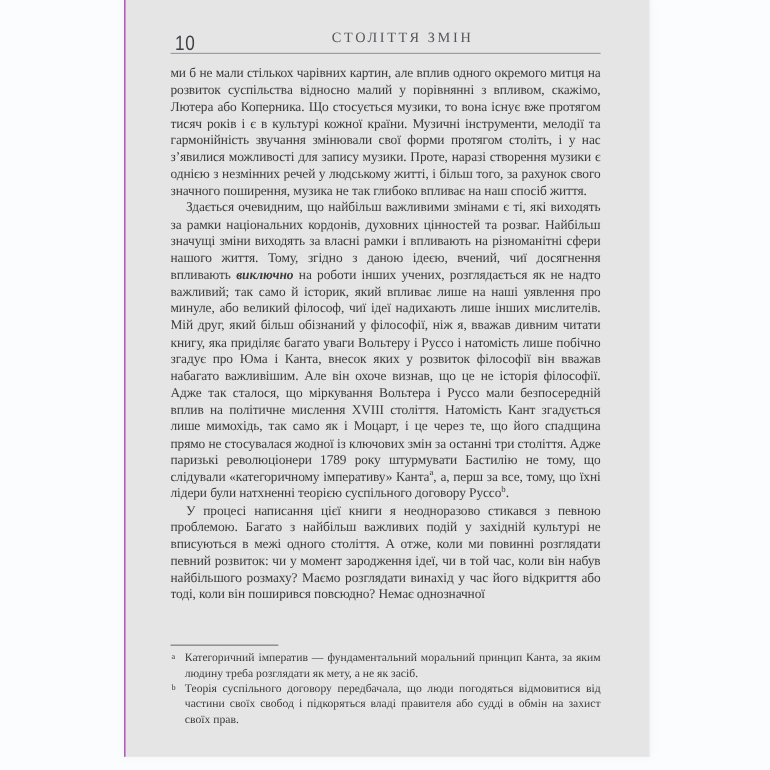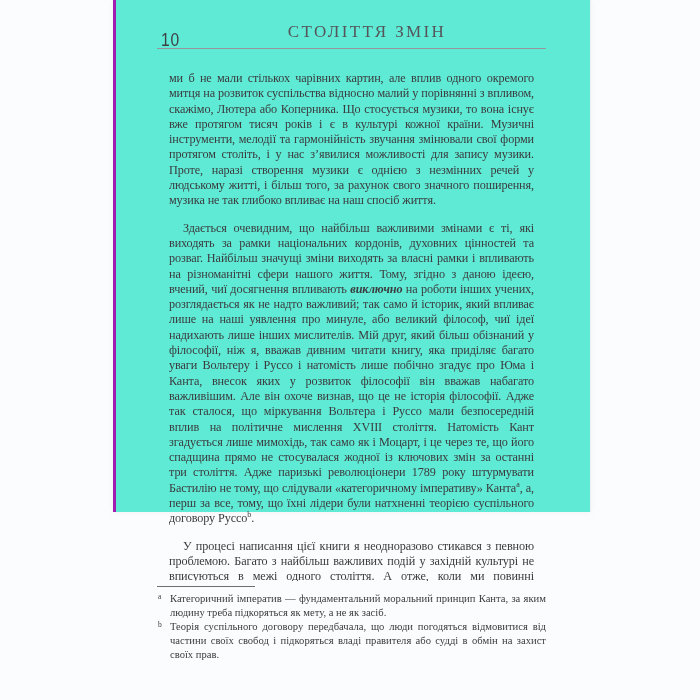--- a/index.html
+++ b/index.html
@@ -15,24 +15,24 @@
     position: relative;
     width: 700px;
     height: 700px;
     background: #fbfcfd;
   }
   .page {
     position: absolute;
     left: 113px;
     top: 0;
     width: 478px;
-    height: 512px;
+    height: 688px;
     box-sizing: border-box;
-    background: #5eead4;
-    border-left: 3px solid #a21caf;
+    background: #e5e5e5;
+    border-left: 1px solid #a21caf;
     border-right: 1px solid #edeff3;
     padding: 0 44px 0 41px;
     box-shadow: 0 0 6px rgba(180,188,200,0.15);
   }
   .page-header {
     position: relative;
     height: 48px;
     border-bottom: 1px solid #94969b;
   }
   .pagenum {
@@ -46,37 +46,37 @@
     letter-spacing: 1px;
     transform: scaleX(0.82);
     transform-origin: left bottom;
   }
   .runhead {
     position: absolute;
     left: 50%;
     transform: translateX(-50%);
     bottom: 6px;
     font-family: "Liberation Serif", serif;
-    font-size: 17px;
+    font-size: 13px;
     letter-spacing: 2.4px;
     color: #55565b;
     white-space: nowrap;
     padding-left: 31px;
   }
   .body-text {
     margin-top: 10px;
     height: 522px;
     overflow: hidden;
     font-size: 12.2px;
     line-height: 15.3px;
     letter-spacing: -0.1px;
     color: #3b3b3e;
     text-align: justify;
   }
-  .para { margin: 12px; }
+  .para { margin: 0; }
   .para.indent { text-indent: 14px; }
   em { font-style: italic; font-weight: bold; }
   sup.fnref {
     font-size: 8px;
     line-height: 0;
     vertical-align: super;
     letter-spacing: 0;
   }
   .footnotes {
     position: absolute;
@@ -121,21 +121,21 @@
     <main class="body-text">
       <p class="para">ми б не мали стількох чарівних картин, але вплив одного окремого митця на розвиток суспільства відносно малий у порівнянні з впливом, скажімо, Лютера або Коперника. Що стосується музики, то вона існує вже протягом тисяч років і є в культурі кожної країни. Музичні інструменти, мелодії та гармонійність звучання змінювали свої форми протягом століть, і у нас з’явилися можливості для запису музики. Проте, наразі створення музики є однією з незмінних речей у людському житті, і більш того, за рахунок свого значного поширення, музика не так глибоко впливає на наш спосіб життя.</p>
       <p class="para indent"><span>Здається очевидним, що найбільш важливими змінами є ті, які виходять за рамки національних кордонів, духовних цінностей та розваг. Найбільш значущі зміни виходять за власні рамки і впливають на різноманітні сфери нашого життя. Тому, згідно з даною ідеєю, вчений, чиї досягнення впливають </span><em>виключно</em><span> на роботи інших учених, розглядається як не надто важливий; так само й історик, який впливає лише на наші уявлення про минуле, або великий філософ, чиї ідеї надихають лише інших мислителів. Мій друг, який більш обізнаний у філософії, ніж я, вважав дивним читати книгу, яка приділяє багато уваги Вольтеру і Руссо і натомість лише побічно згадує про Юма і Канта, внесок яких у розвиток філософії він вважав набагато важливішим. Але він охоче визнав, що це не історія філософії. Адже так сталося, що міркування Вольтера і Руссо мали безпосередній вплив на політичне мислення XVIII століття. Натомість Кант згадується лише мимохідь, так само як і Моцарт, і це через те, що його спадщина прямо не стосувалася жодної із ключових змін за останні три століття. Адже паризькі революціонери 1789 року штурмувати Бастилію не тому, що слідували «категоричному імперативу» Канта</span><sup class="fnref">a</sup><span>, а, перш за все, тому, що їхні лідери були натхненні теорією суспільного договору Руссо</span><sup class="fnref">b</sup><span>.</span></p>
       <p class="para indent">У процесі написання цієї книги я неодноразово стикався з певною проблемою. Багато з найбільш важливих подій у західній культурі не вписуються в межі одного століття. А отже, коли ми повинні розглядати певний розвиток: чи у момент зародження ідеї, чи в той час, коли він набув найбільшого розмаху? Маємо розглядати винахід у час його відкриття або тоді, коли він поширився повсюдно? Немає однозначної</p>
     </main>
 
     <footer class="footnotes">
       <div class="fn-rule"></div>
       <div class="fn">
         <sup class="fn-marker">a</sup>
-        <span class="fn-text">Категоричний імператив — фундаментальний моральний принцип Канта, за яким людину треба підкоряться як мету, а не як засіб.</span>
+        <span class="fn-text">Категоричний імператив — фундаментальний моральний принцип Канта, за яким людину треба розглядати як мету, а не як засіб.</span>
       </div>
       <div class="fn">
         <sup class="fn-marker">b</sup>
         <span class="fn-text">Теорія суспільного договору передбачала, що люди погодяться відмовитися від частини своїх свобод і підкоряться владі правителя або судді в обмін на захист своїх прав.</span>
       </div>
     </footer>
 
   </div>
 </div>
 

